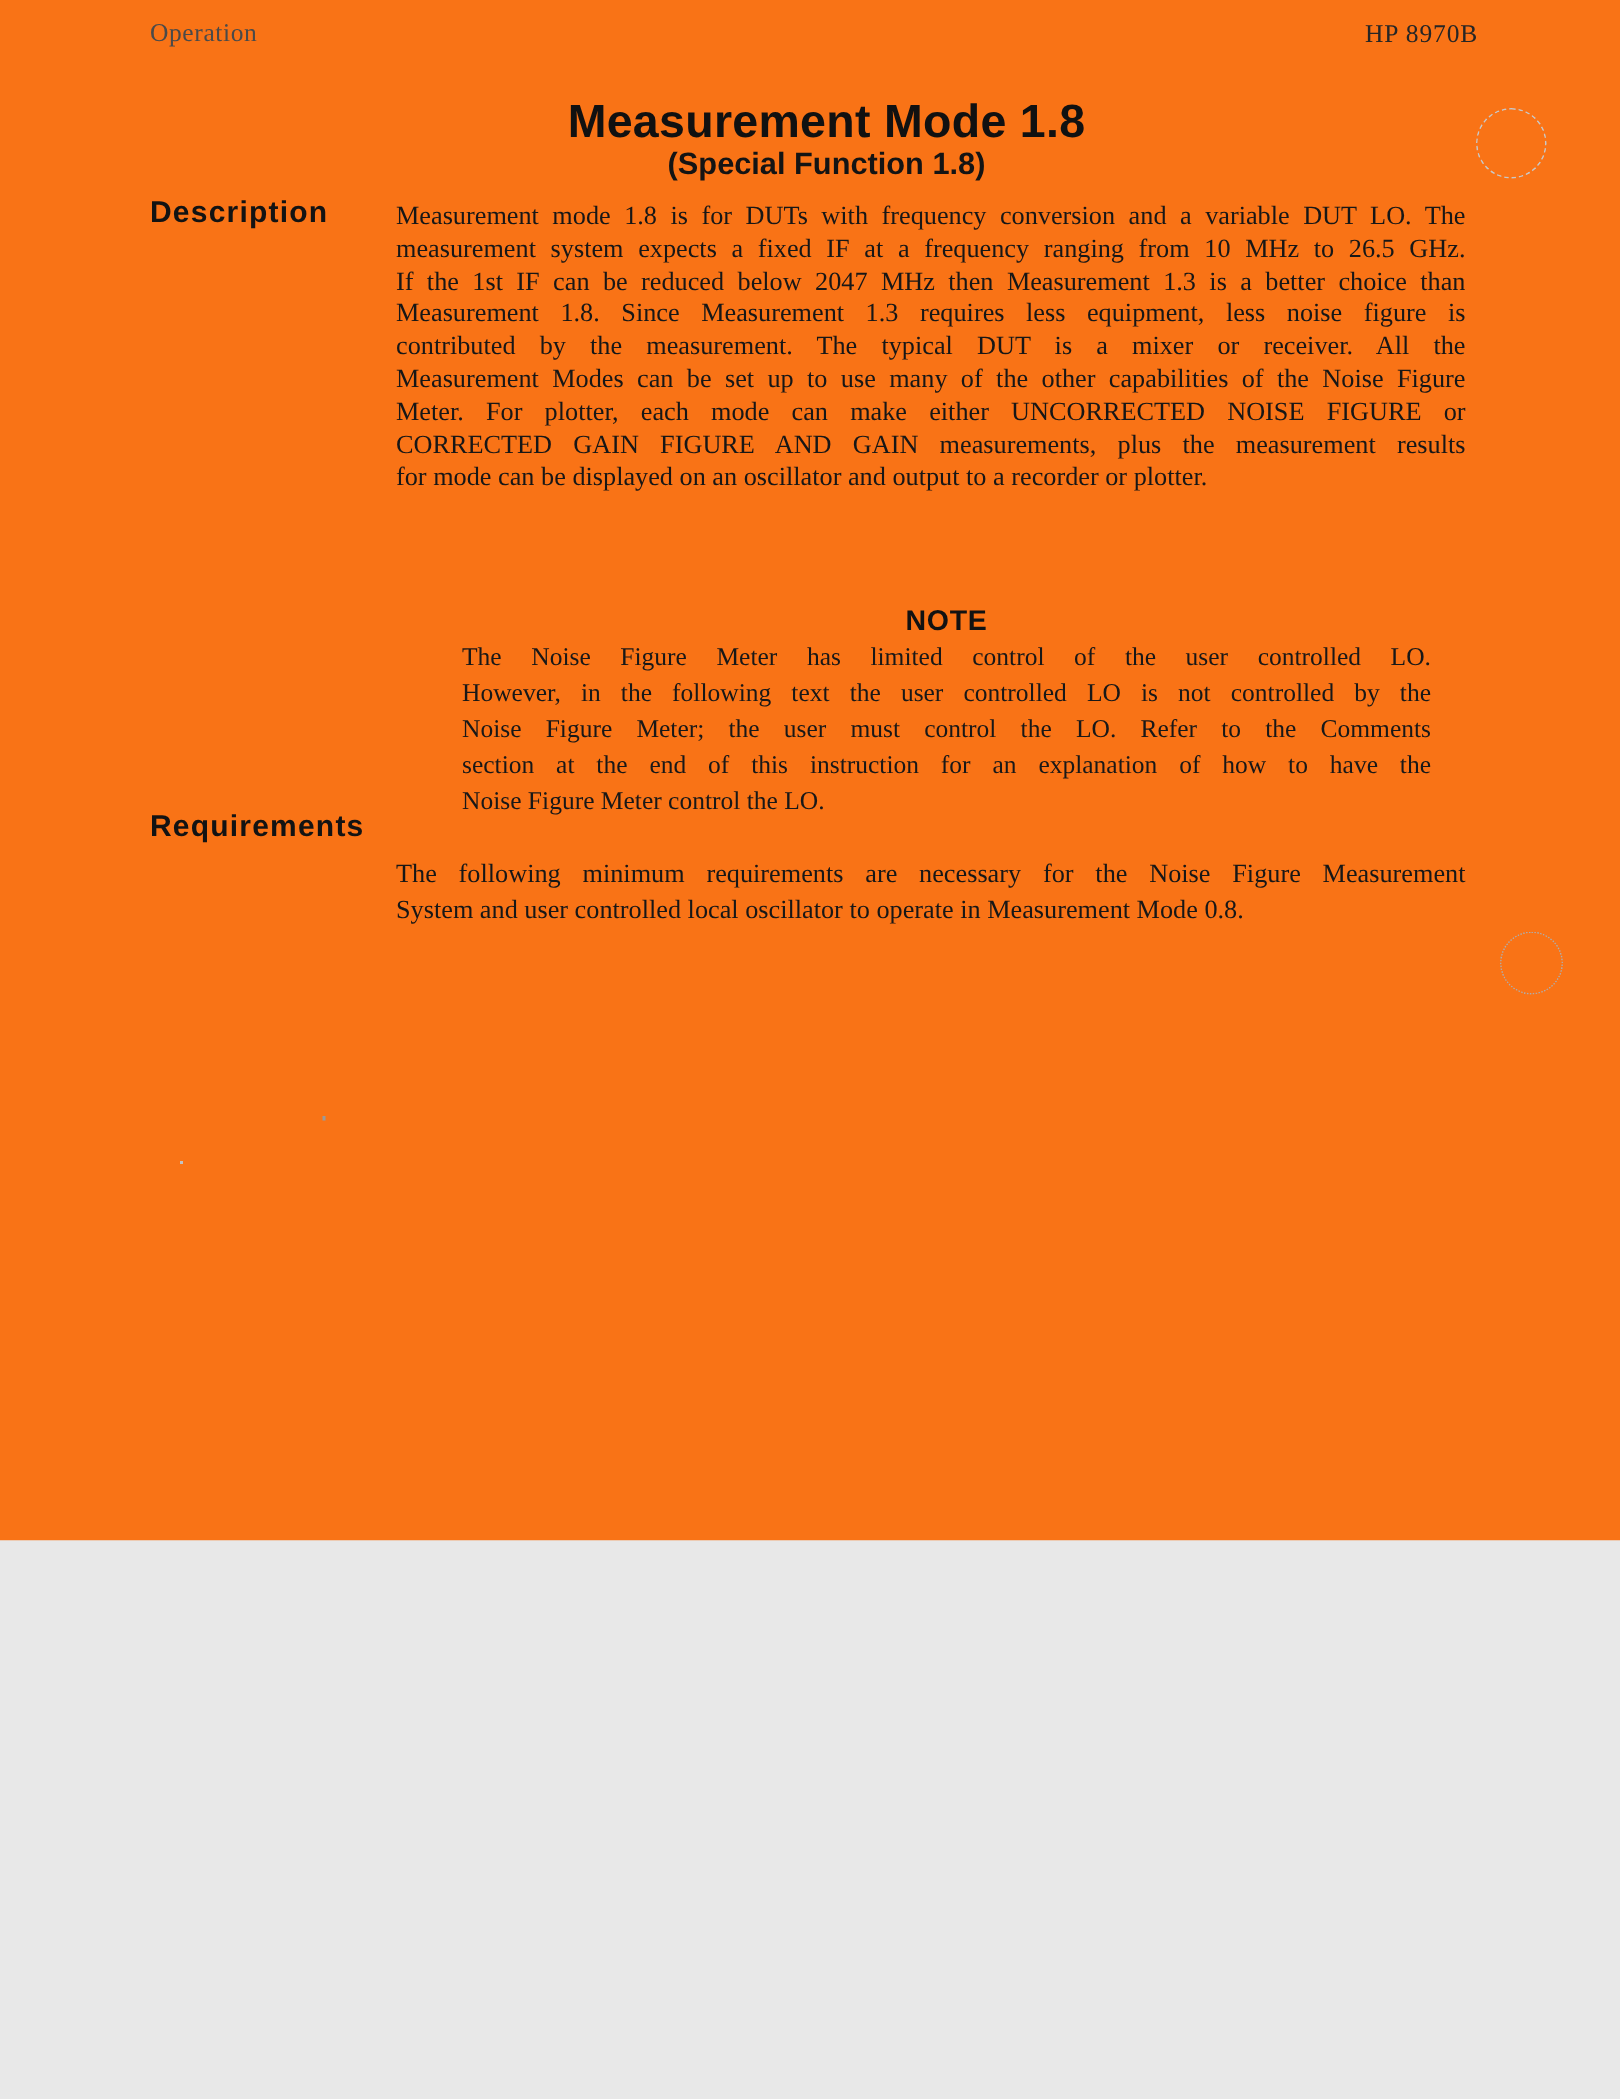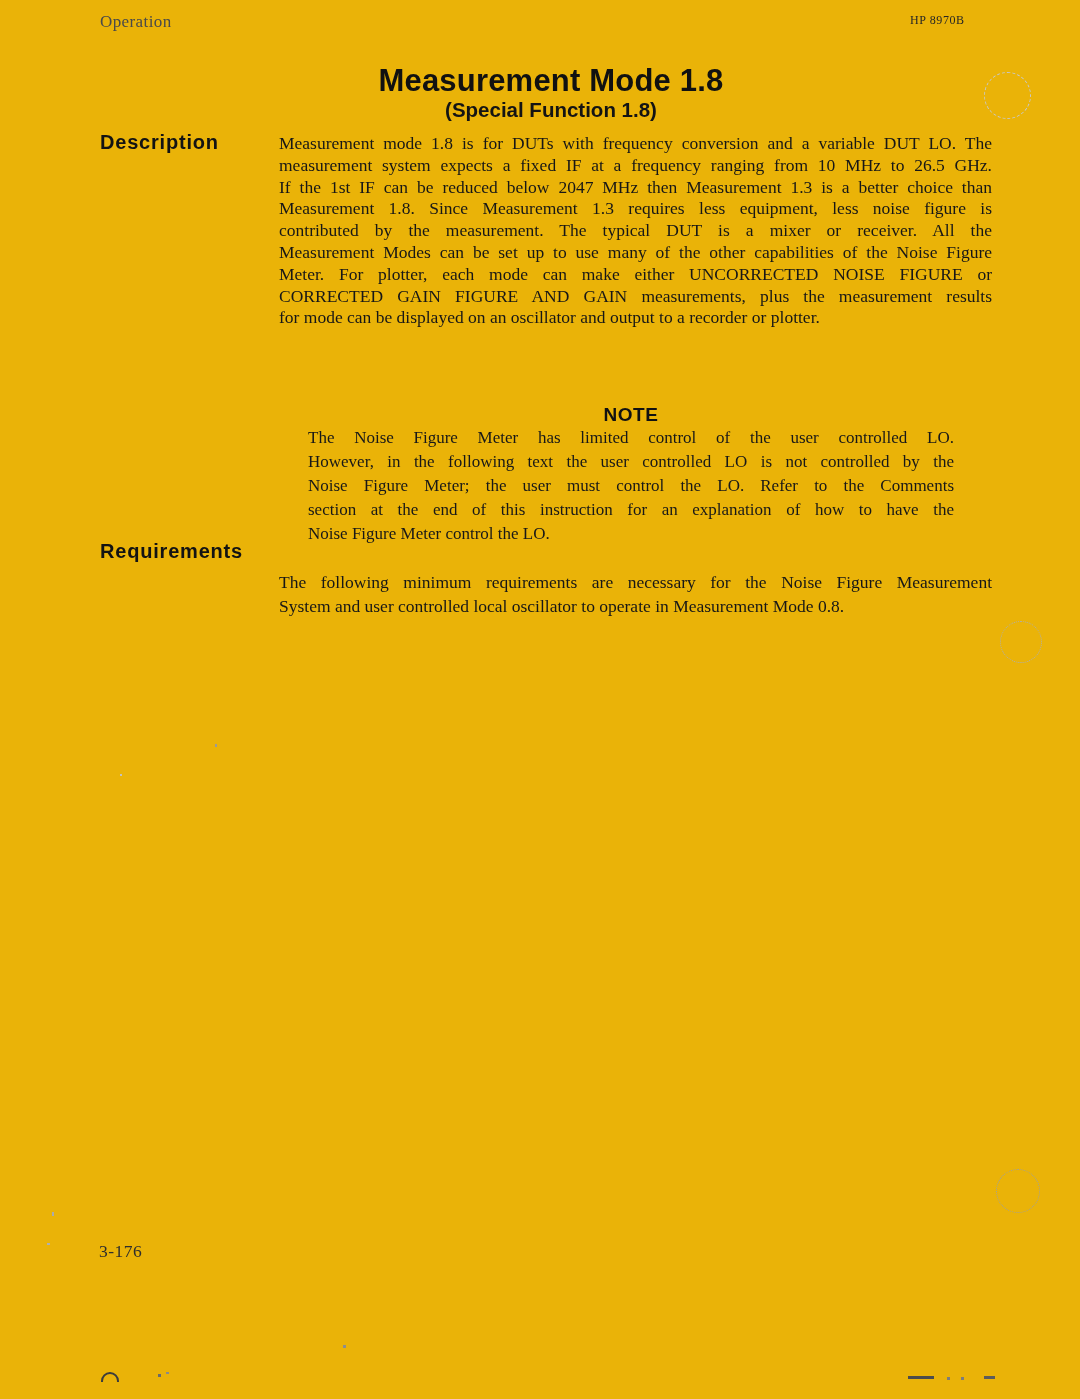--- a/index.html
+++ b/index.html
@@ -1,39 +1,39 @@
 <!DOCTYPE html>
 <html><head>
 <meta charset="utf-8">
 <style>
   html,body { margin:0; padding:0; background:#e8e8e8; }
   .page {
-    position:relative; width:1080px; height:1399px; margin:0 auto;
-    background:#eab308; overflow:hidden;
+    position:relative; width:1080px; height:1027px; margin:0 auto;
+    background:#f97316; overflow:hidden;
     font-family:"Liberation Serif", serif; color:#1b1b1b;
   }
 
   
   .hdr-left  { position:absolute; left:100px; top:12px; font-size:17px; color:#4a4a4a; letter-spacing:0.4px; }
-  .hdr-right { position:absolute; left:910px; top:13px; font-size:12px; color:#262626; letter-spacing:0.6px; }
+  .hdr-right { position:absolute; left:910px; top:13px; font-size:17px; color:#262626; letter-spacing:0.6px; }
 
   
   .title-wrap { position:absolute; left:21px; top:64px; width:1060px; text-align:center; }
   .title    { font-family:"Liberation Sans",sans-serif; font-weight:bold; font-size:31px; line-height:33px; color:#111; letter-spacing:0.2px; }
   .subtitle { font-family:"Liberation Sans",sans-serif; font-weight:bold; font-size:20.5px; line-height:22px; color:#141414; margin-top:2px; }
 
   
   .sec-label {
     position:absolute; left:100px;
     font-family:"Liberation Sans",sans-serif; font-weight:bold;
     font-size:20px; letter-spacing:0.8px; color:#131313;
   }
 
   
-  .body-col { position:absolute; left:279px; width:713px; font-size:17.5px; color:#171717; }
+  .body-col { position:absolute; left:264px; width:713px; font-size:17.5px; color:#171717; }
   .desc-col { top:133px; }
   .desc-col .jline { line-height:21.8px; }
   .req-col  { top:571px; }
   .req-col .jline { line-height:23.8px; }
 
   .jline { text-align:justify; text-align-last:justify; white-space:normal; }
   .jline.last { text-align-last:auto; }
 
   
   .note-block { position:absolute; left:308px; top:404px; width:646px; }

